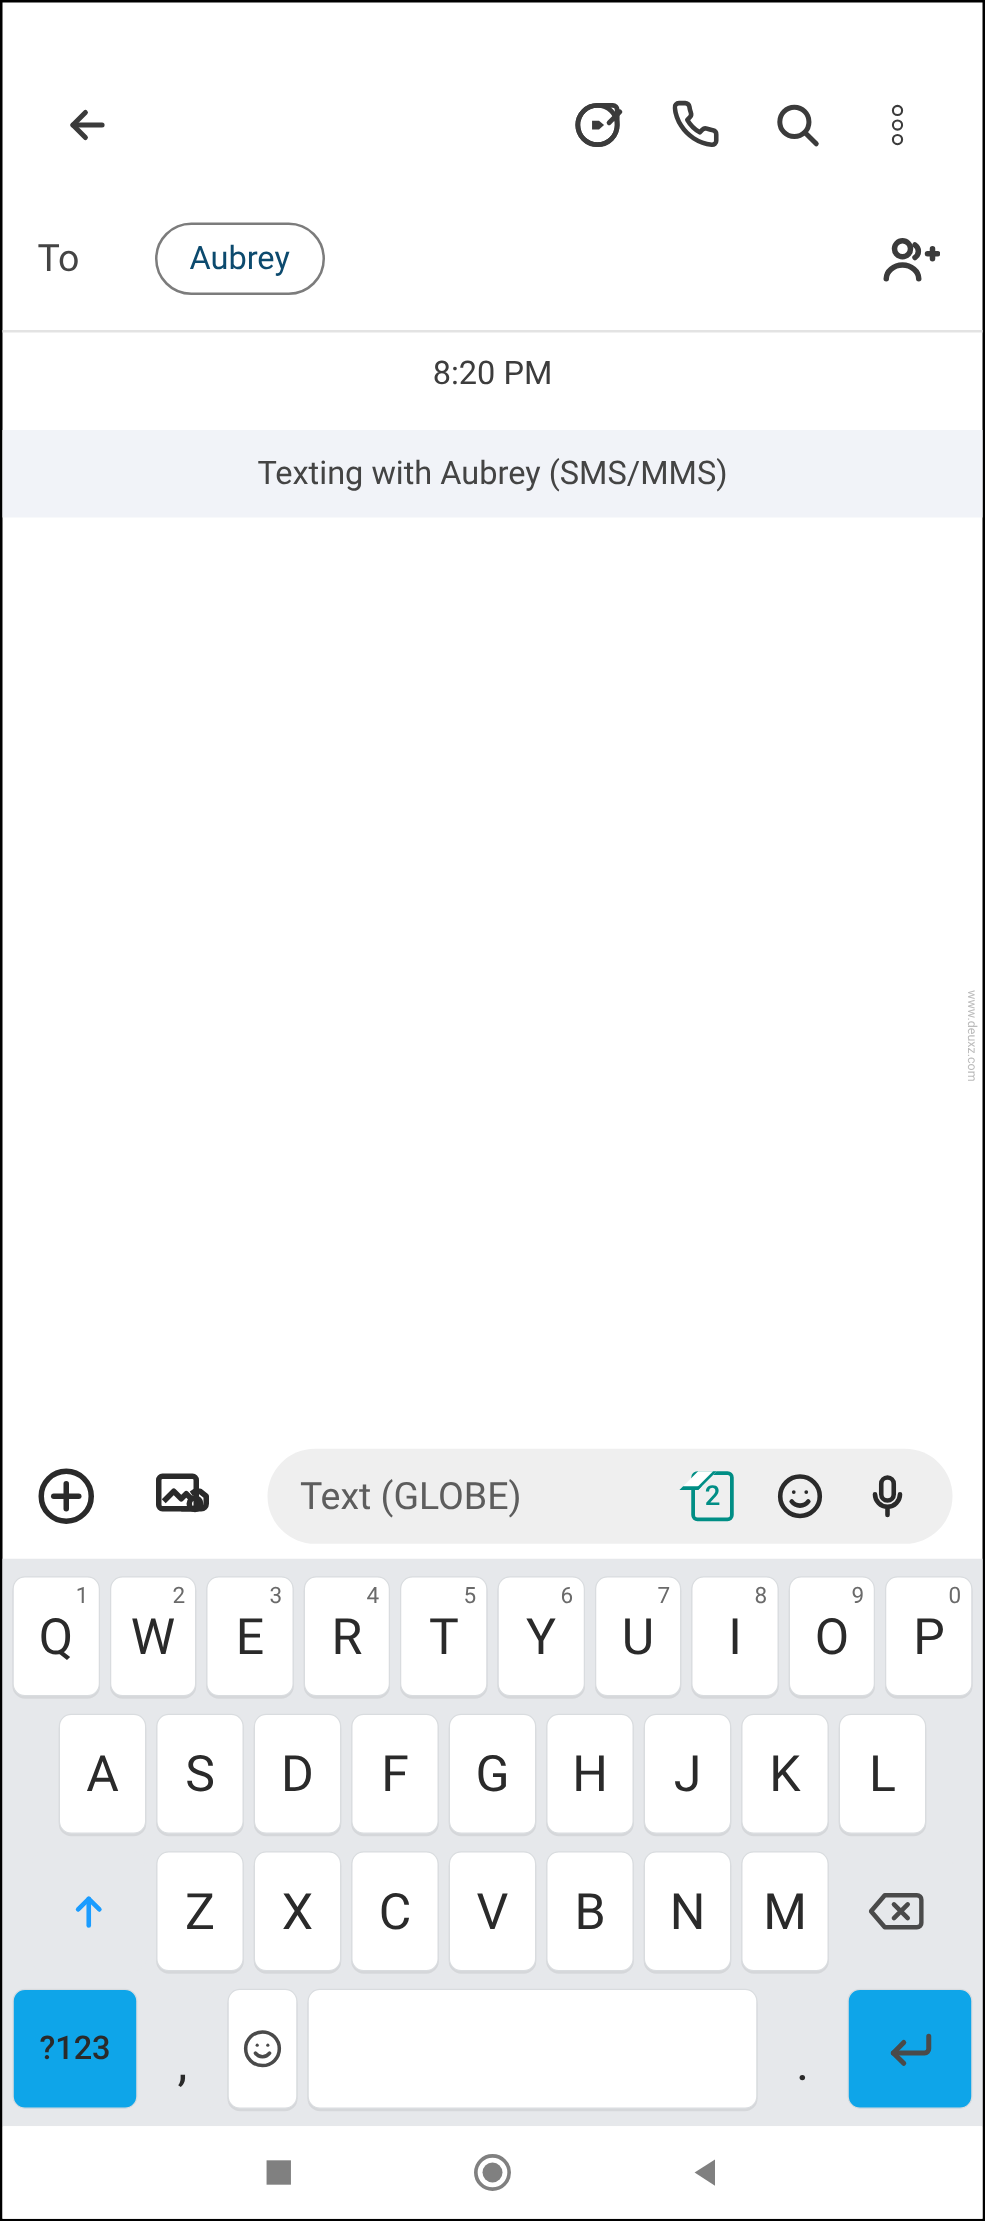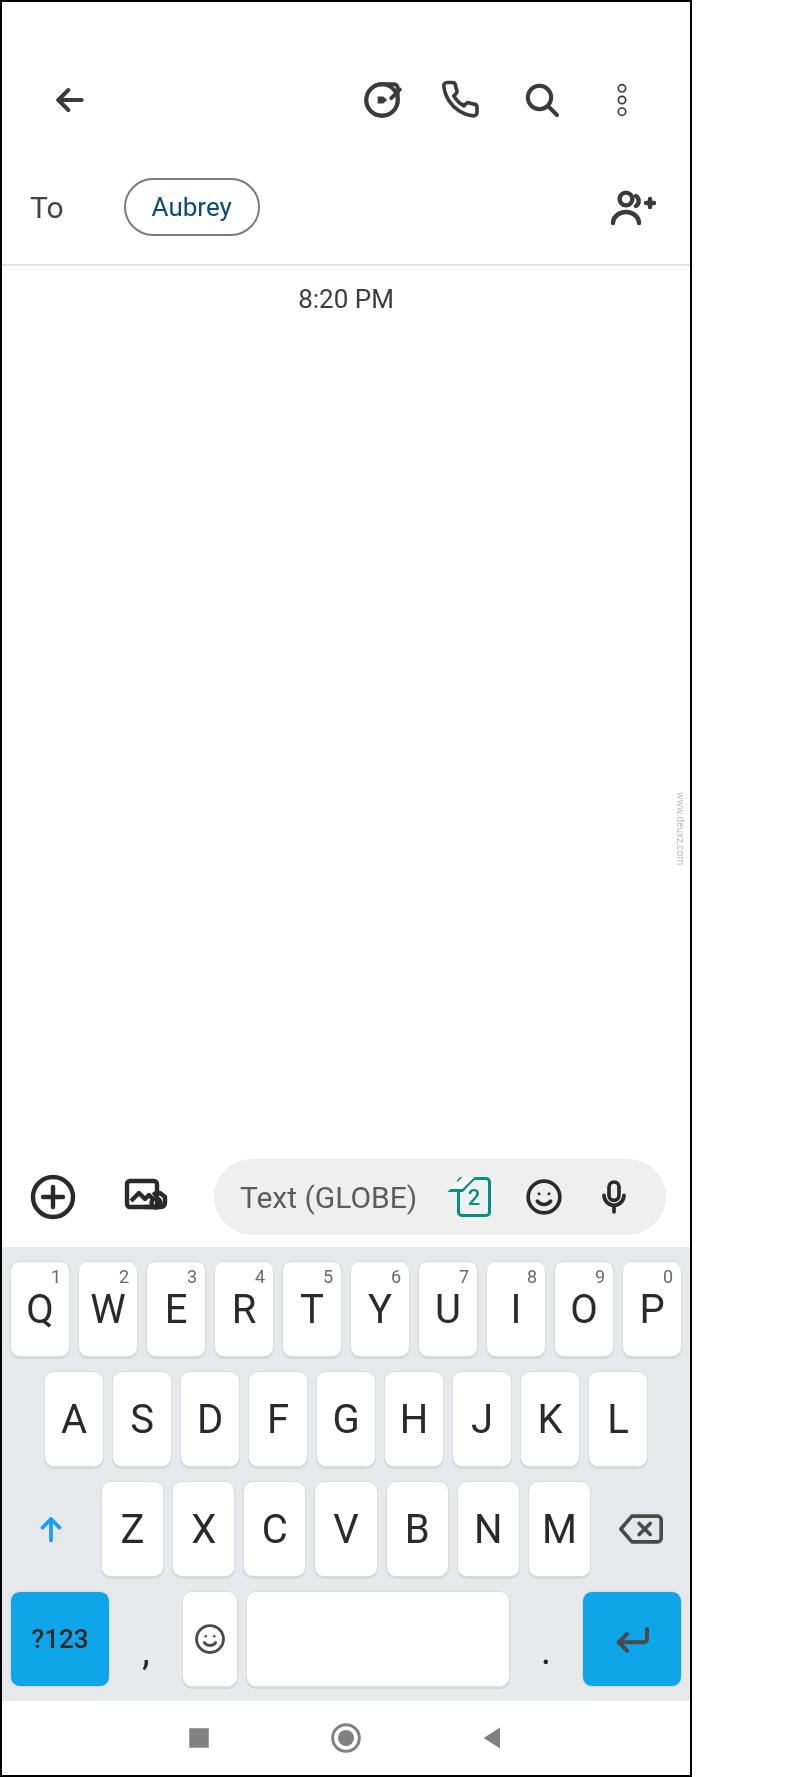--- a/index.html
+++ b/index.html
@@ -6,21 +6,21 @@
   html, body {
     margin: 0;
     padding: 0;
     width: 800px;
     height: 1777px;
     font-family: Roboto, "Helvetica Neue", Arial, sans-serif;
     background: #fff;
     overflow: hidden;
   }
   .frame {
-    width: 692px;
+    width: 788px;
     height: 1777px;
     border: 2px solid #000;
     display: flex;
     flex-direction: column;
     position: relative;
   }
 
   
   .appbar {
     height: 148px;
@@ -295,20 +295,21 @@
         <path d="M2.5 20c0-3 3-5.5 6.5-5.5s6.5 2.5 6.5 5.5"></path>
         <path d="M14 6.5a3 3 0 0 1 0 5"></path>
         <path d="M19 10h4"></path>
           <path d="M21 8v4"></path>
       </svg>
     </div>
   </div>
 
   <div class="conversation">
     <div class="timestamp">8:20 PM</div>
+    <div class="info-banner">Texting with Aubrey (SMS/MMS)</div>
   </div>
 
   <div class="compose-row">
     <div class="compose-round-icon">
       <svg width="48" height="48" viewBox="0 0 24 24" fill="none" stroke="#2a2a2a" stroke-width="2.2" stroke-linecap="round">
         <circle cx="12" cy="12" r="10"></circle>
           <path d="M12 7v10"></path>
           <path d="M7 12h10"></path>
       </svg>
     </div>

